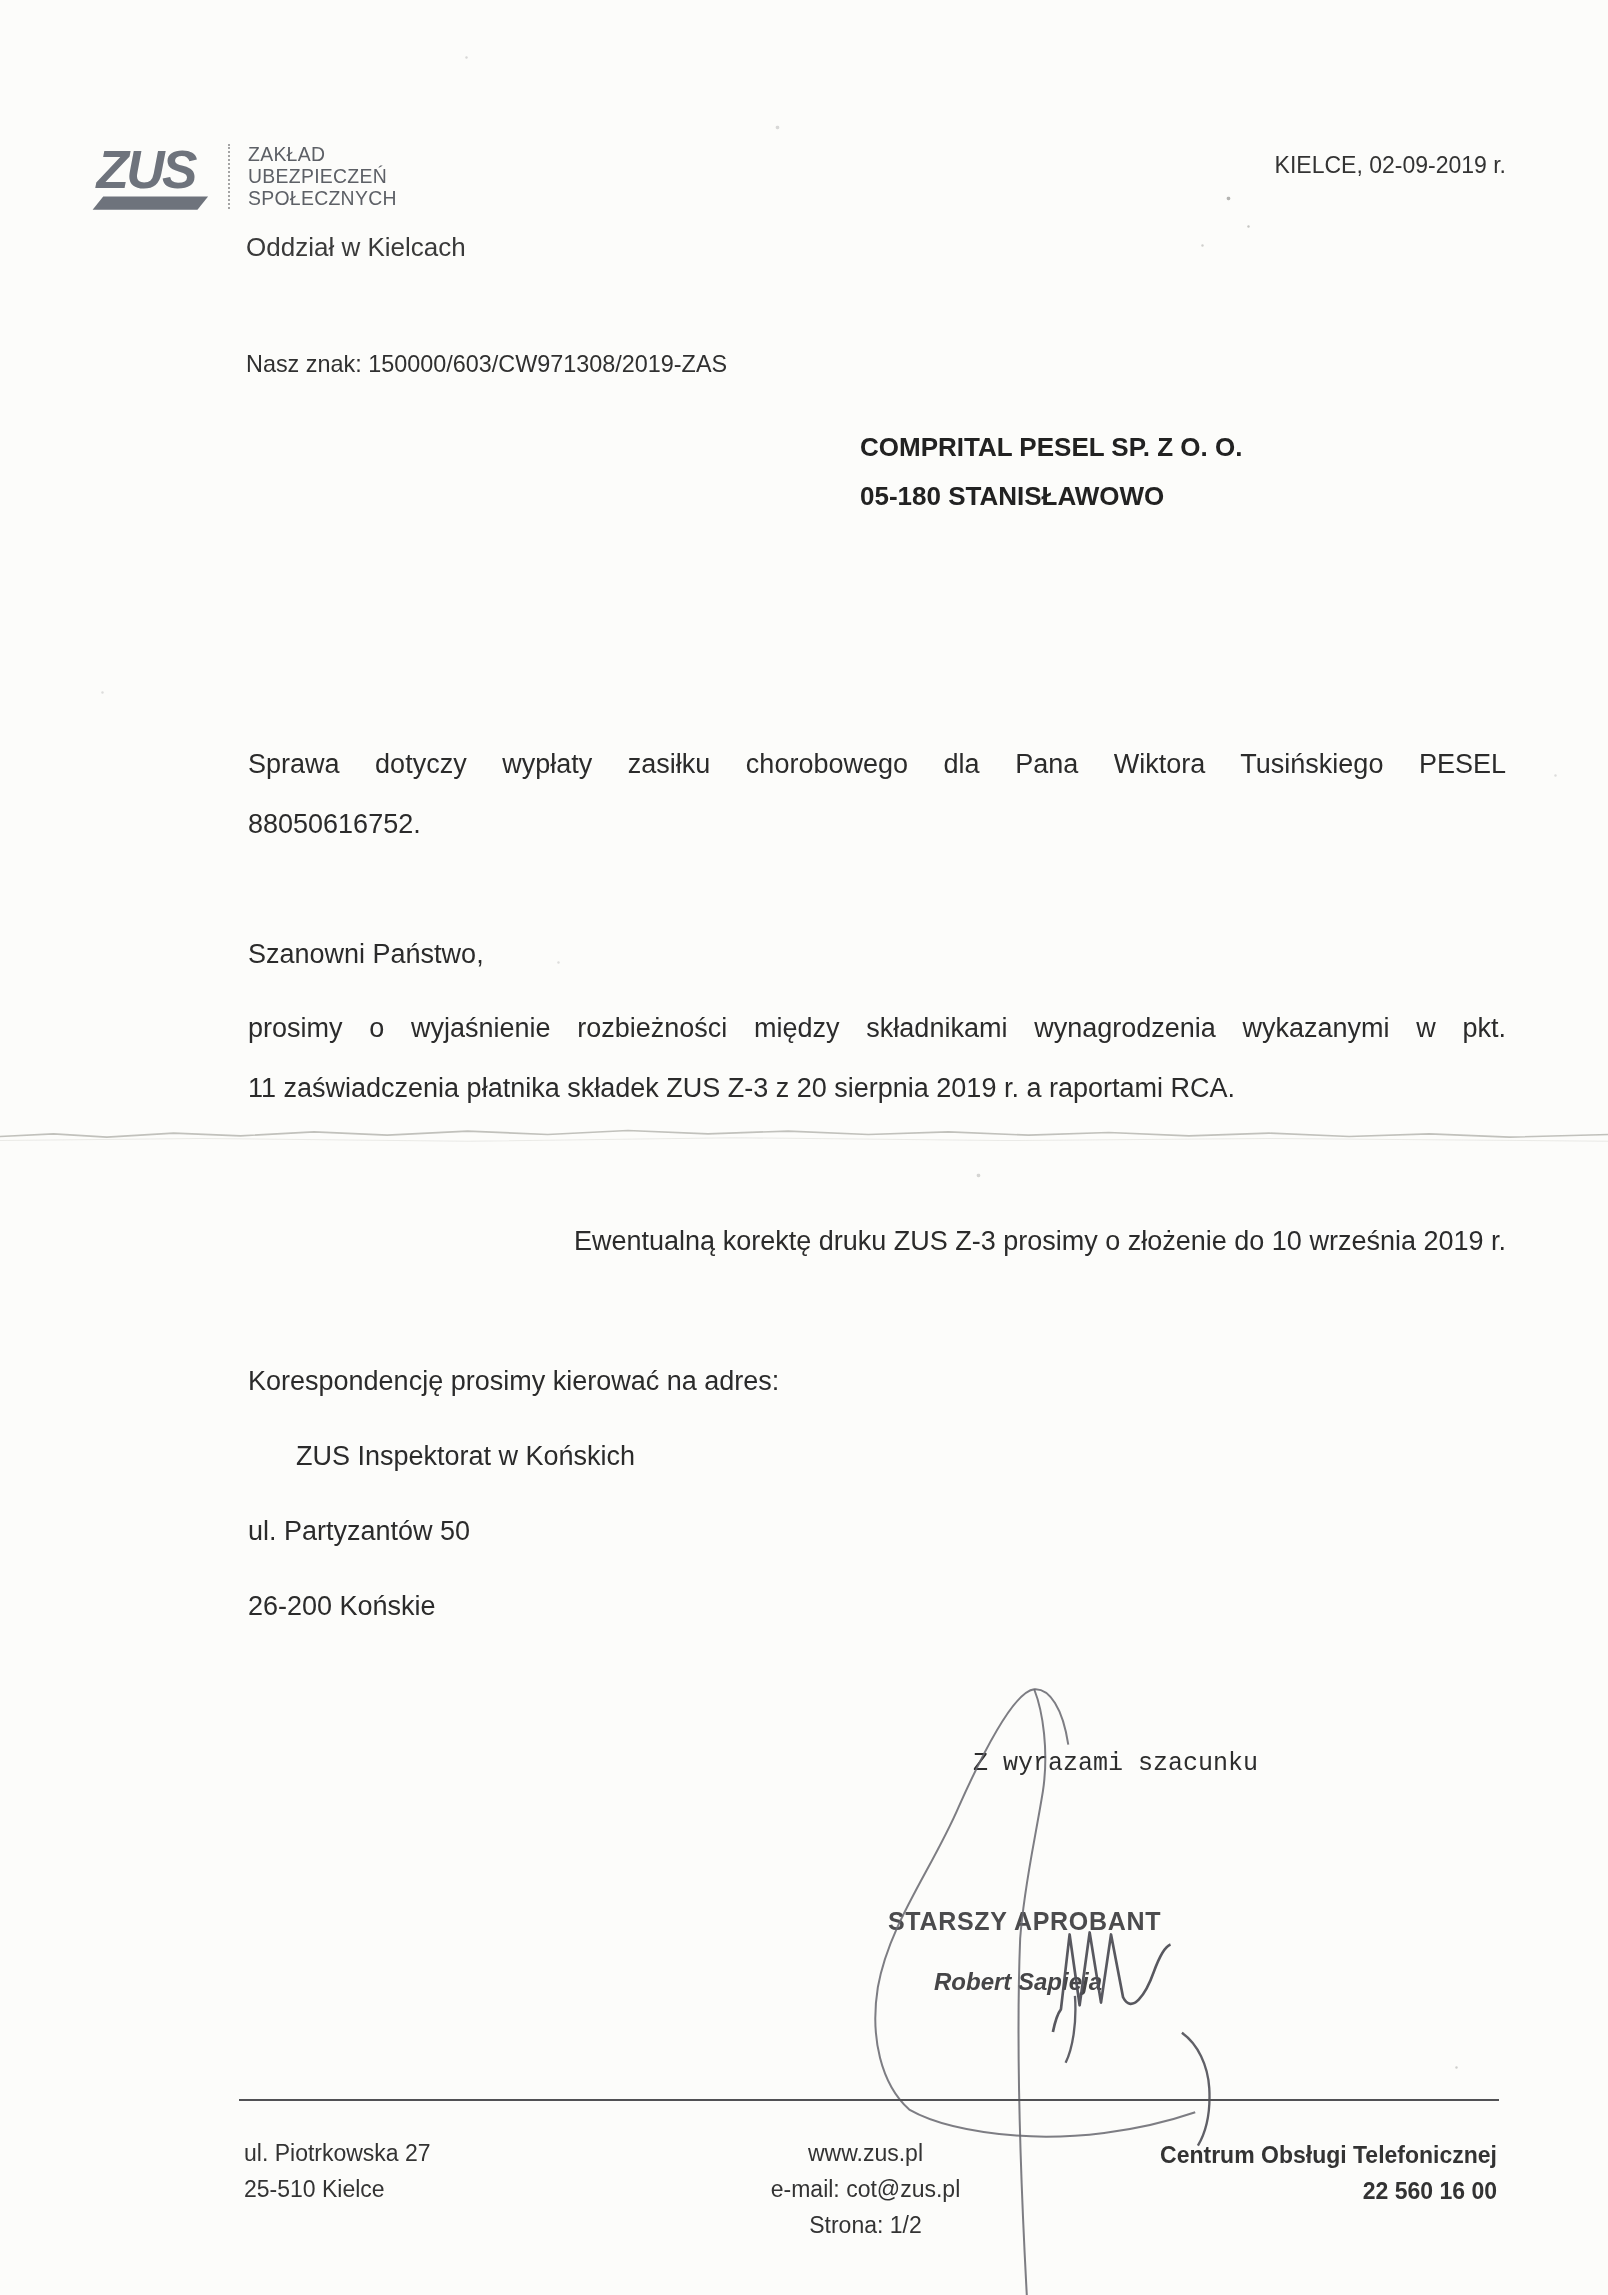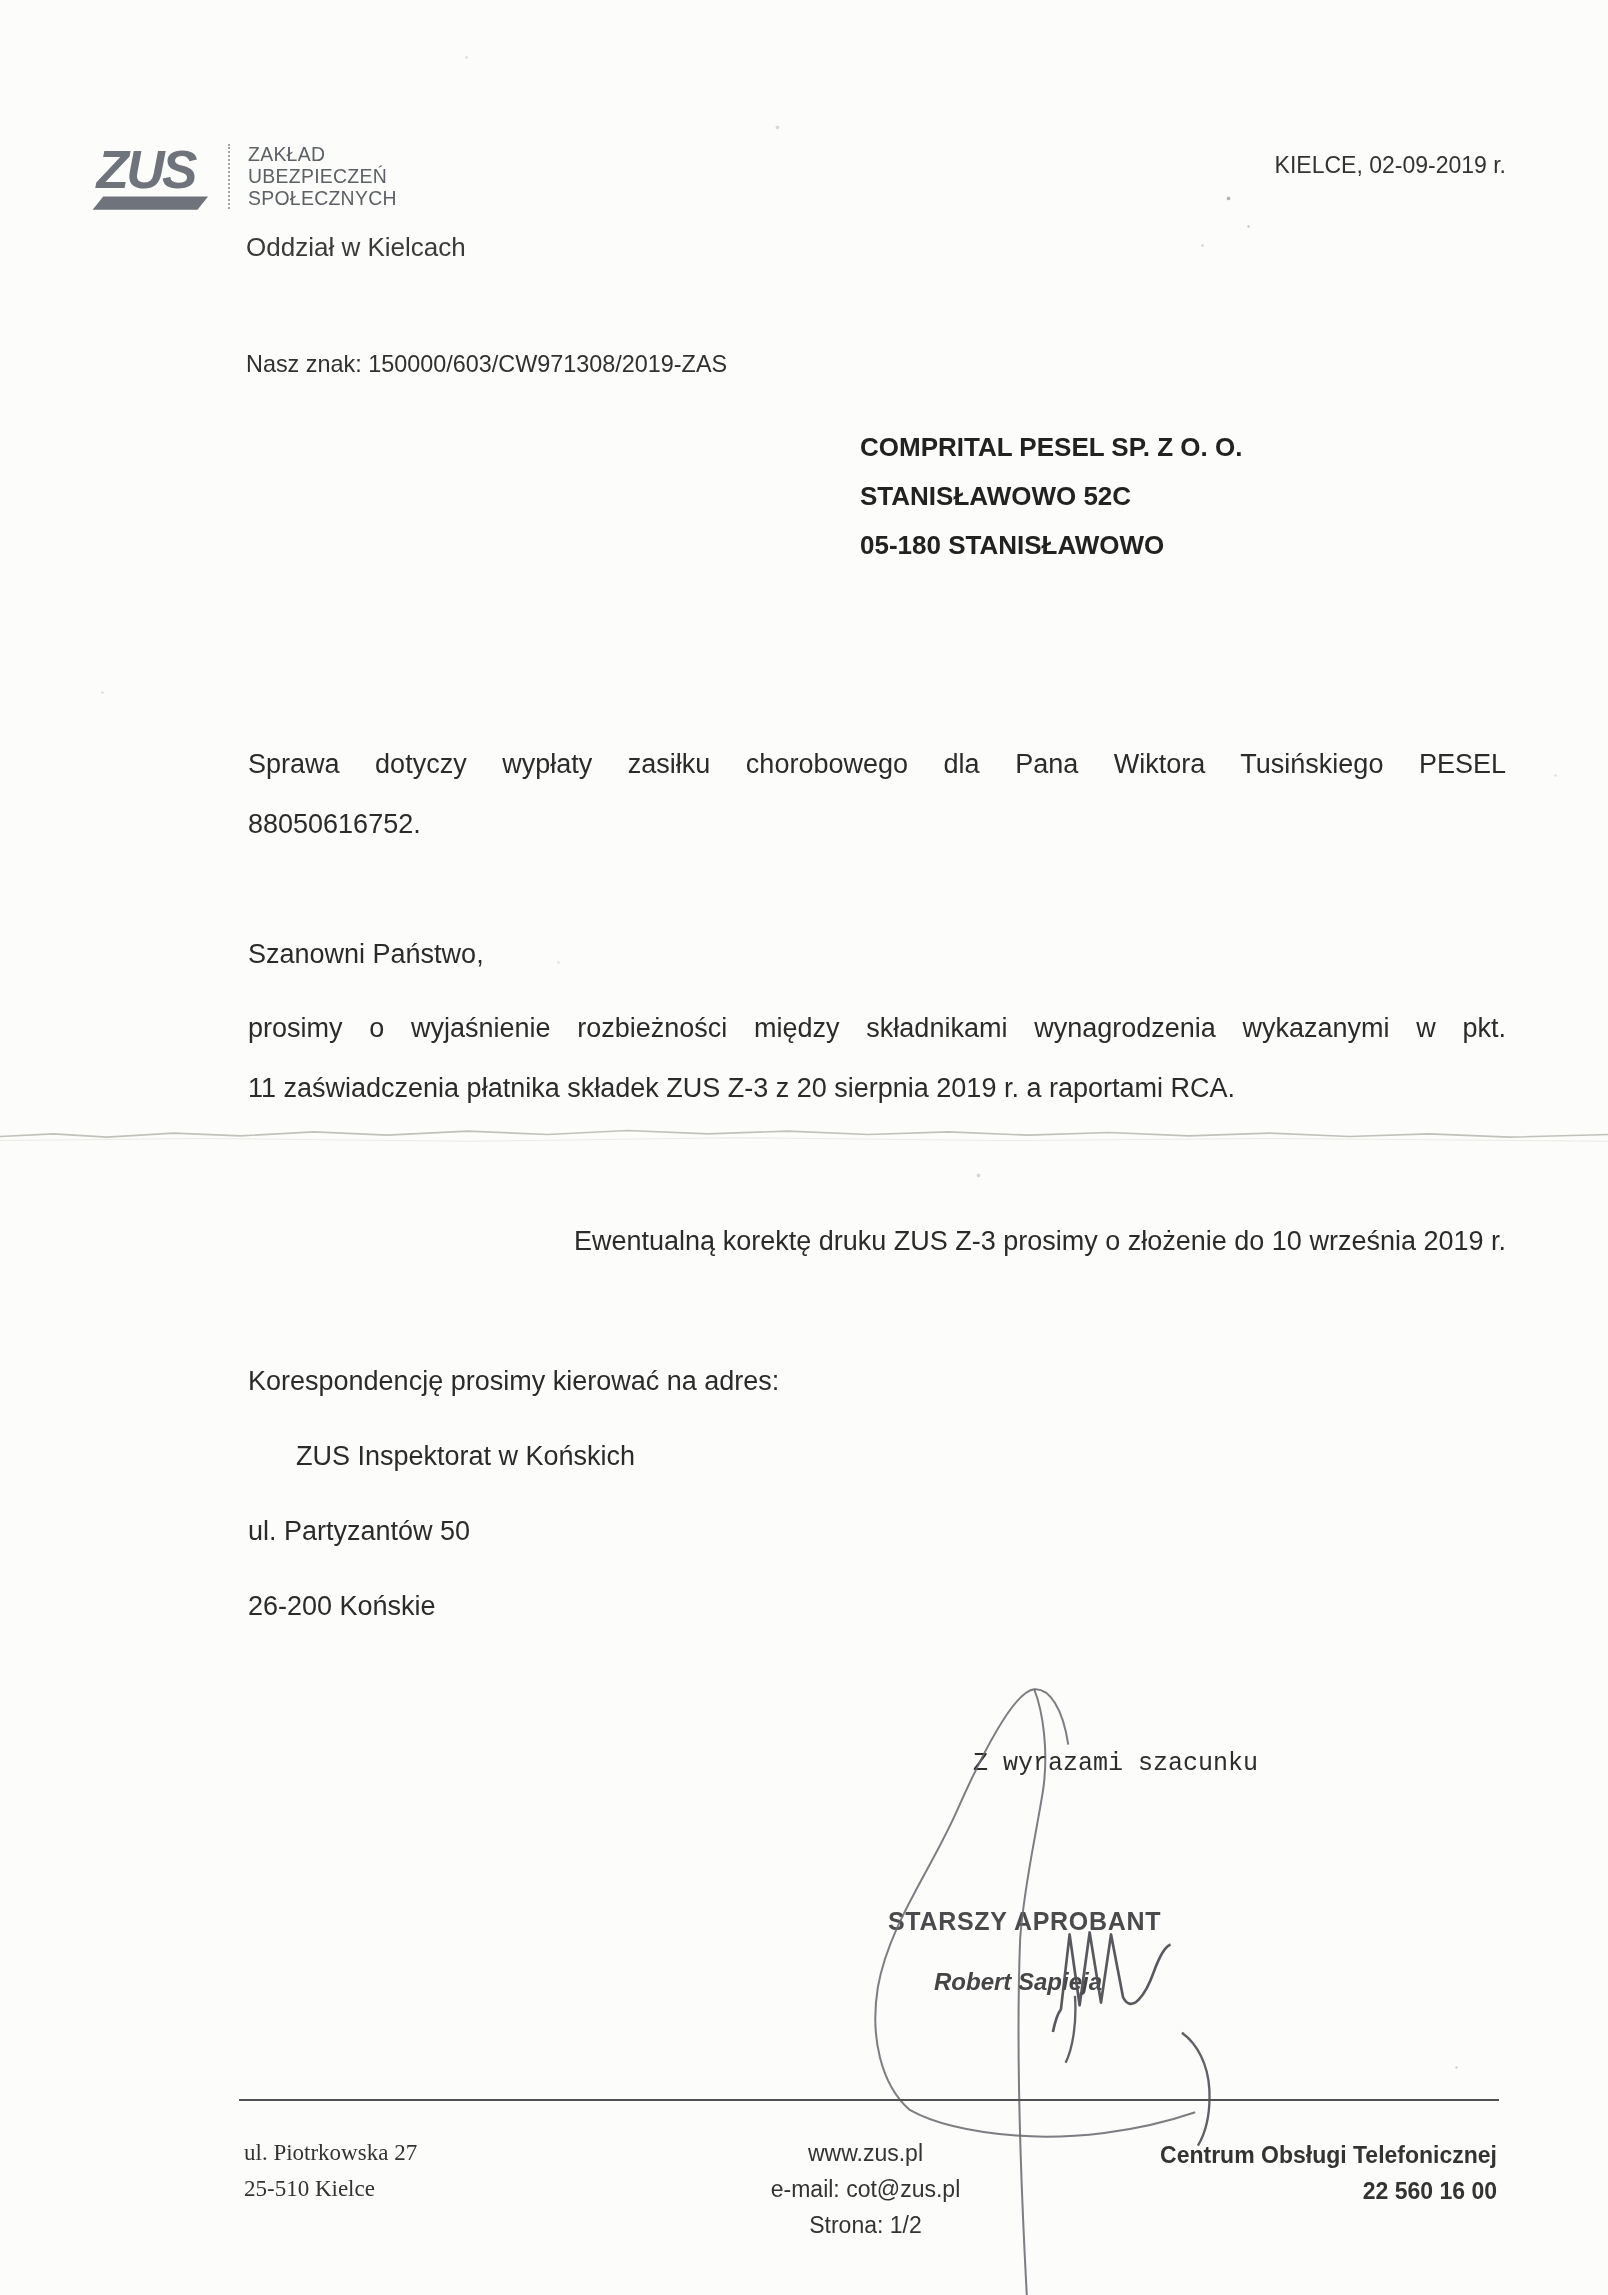--- a/index.html
+++ b/index.html
@@ -40,21 +40,21 @@
   .addr-3{top:1591px;}
 
   
   .closing{left:973px;top:1749px;font-size:25px;color:#2d2d2d;font-family:Liberation Mono, monospace;}
   .sig-title{left:888px;top:1907px;font-size:25px;font-weight:600;letter-spacing:0.7px;color:#4b4b4d;}
   .sig-name{left:934px;top:1968px;font-size:24px;font-style:italic;font-weight:600;color:#454547;}
 
   
   .footer-rule{left:239px;top:2099px;width:1260px;height:2px;background:#515154;}
   .footer{font-size:23px;color:#333;line-height:36px;}
-  .footer-left{left:244px;top:2135px;text-align:left;font-family:Liberation Serif, serif;}
+  .footer-left{left:244px;top:2135px;text-align:left;}
   .footer-center{left:685px;top:2135px;width:361px;text-align:center;}
   .footer-right{left:1135px;top:2137px;width:362px;text-align:right;font-weight:bold;}
 
   
   .noise{left:0;top:0;width:1.3px;height:1.3px;background:transparent;
     box-shadow:
       1228px 198px 0 1.3px rgba(120,120,118,.55),
       1248px 226px 0 0.7px rgba(130,130,128,.45),
       1202px 245px 0 0.7px rgba(140,140,138,.40),
       777px 127px 0 1.3px rgba(150,150,148,.35),
@@ -89,21 +89,20 @@
 <div class="abs branch">Oddział w Kielcach</div>
 
 <div class="abs dateline">KIELCE, 02-09-2019 r.</div>
 
 <div class="abs refs">
   <div>Nasz znak: 150000/603/CW971308/2019-ZAS</div>
 </div>
 
 <div class="abs recipient">
   <div>COMPRITAL PESEL SP. Z O. O.</div>
-  <div>STANISŁAWOWO 52C</div>
   <div>05-180 STANISŁAWOWO</div>
 </div>
 
 <div class="abs bodyline jline subject-l1">Sprawa dotyczy wypłaty zasiłku chorobowego dla Pana Wiktora Tusińskiego PESEL</div>
 <div class="abs bodyline subject-l2">88050616752.</div>
 
 <div class="abs bodyline salutation">Szanowni Państwo,</div>
 
 <div class="abs bodyline jline para1-l1">prosimy o wyjaśnienie rozbieżności między składnikami wynagrodzenia wykazanymi w pkt.</div>
 <div class="abs bodyline para1-l2">11 zaświadczenia płatnika składek ZUS Z-3 z 20 sierpnia 2019 r. a raportami RCA.</div>

